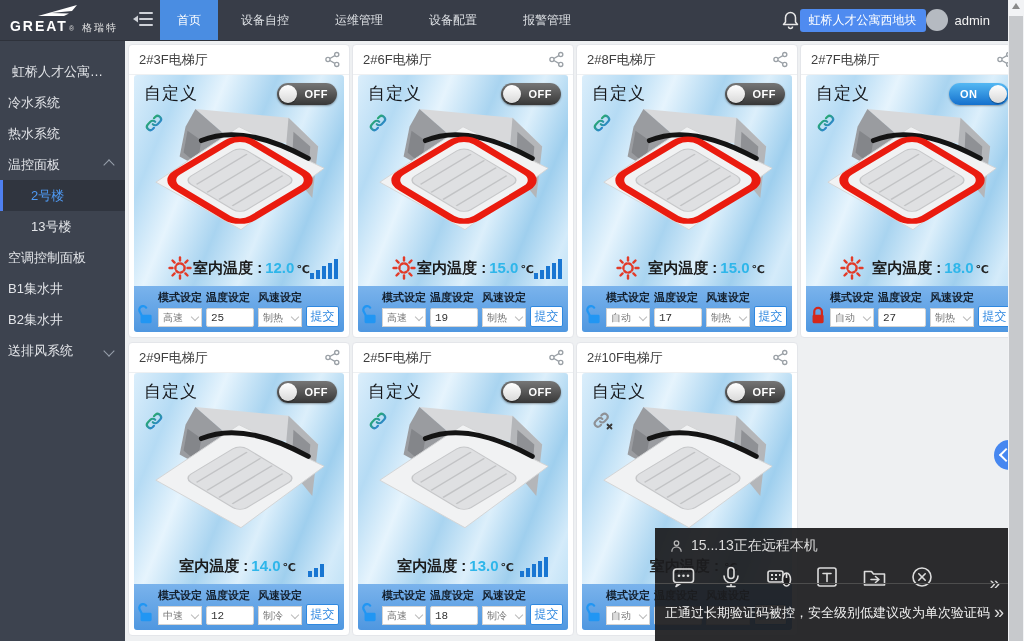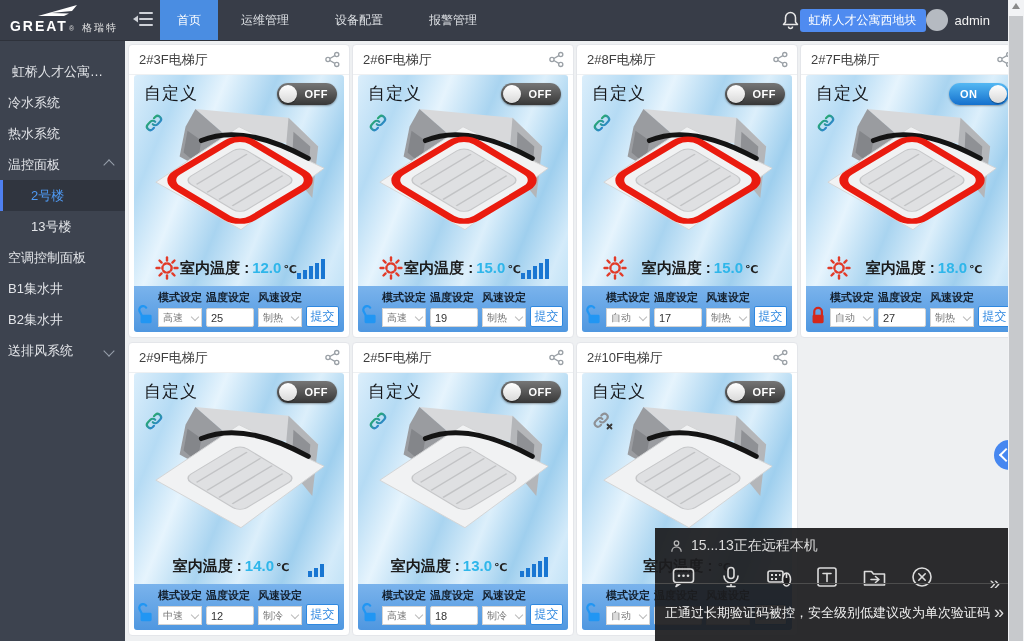--- a/index.html
+++ b/index.html
@@ -56,42 +56,42 @@
   .card.on .toggle .knob{left:auto;right:2px}
   .card.on .toggle .tlabel{right:auto;left:11px}
   
   .linkwrap{position:absolute;top:36px;left:8px;width:24px;height:24px}
   .link-broken-icon{display:none}
   .card.broken .link-broken-icon{display:block}
   
   .ac{position:absolute;top:26px;left:6px;width:198px}
   .card:not(.hot) .red-ring{display:none}
   
-  .temp-row{position:absolute;left:0;right:0;bottom:46px;height:36px;display:flex;align-items:center;padding:0 20px;box-sizing:border-box}
+  .temp-row{position:absolute;left:13px;right:0;bottom:46px;height:36px;display:flex;align-items:center;padding:0 20px;box-sizing:border-box}
   .sunwrap{width:26px;height:26px;flex-shrink:0}
   .card:not(.hot) .sunwrap{display:none}
   .temp-text{flex:1;text-align:center;font-size:15px;font-weight:600;color:#1b1b1b;white-space:nowrap}
   .temp-val{color:#2eb6ea;margin-left:3px}
   .temp-unit{font-size:11px;font-weight:600;color:#222;margin-left:2px}
   .bars{display:flex;align-items:flex-end;gap:2px;height:24px;margin-bottom:2px}
   .bar{display:inline-block;width:4px;background:#1976d2}
   
   .controls{position:absolute;left:0;right:0;bottom:0;height:46px;box-sizing:border-box;
             background:linear-gradient(180deg,#7ab3ec,#4f97e0);display:flex;align-items:flex-end;padding:0 5px 5px 4px}
   .lockwrap{width:17px;height:21px;margin:0 3px 1px 0;flex-shrink:0;cursor:pointer}
   .lock-closed-icon{display:none}
   .card.locked .lock-closed-icon{display:block}
   .ctl-group{display:flex;flex-direction:column;margin-right:4px}
   .ctl-label{font-size:11px;font-weight:bold;color:#14202e;margin-bottom:3px;white-space:nowrap}
   .sel{width:44px;height:19px;background:#fff;border:1px solid #d4d4d4;border-radius:0;display:flex;align-items:center;
        padding:0 3px 0 4px;box-sizing:border-box;cursor:pointer}
   .sel-txt{font-size:10px;color:#777;flex:1;white-space:nowrap;overflow:hidden}
   .caret{width:5px;height:5px;border-right:1.3px solid #bbb;border-bottom:1.3px solid #bbb;transform:rotate(45deg);margin-bottom:2px}
   input.num{width:48px;height:19px;border:1px solid #d4d4d4;border-radius:2px;font-size:11px;color:#333;
-            padding:0 0 0 4px;box-sizing:border-box;font-family:Liberation Sans, sans-serif;outline:none}
+            padding:0 0 0 4px;box-sizing:border-box;font-family:Liberation Mono, monospace;outline:none}
   .submit{width:34px;height:21px;background:#fff;border:1px solid #2f88e0;color:#2f88e0;border-radius:2px;
           font-size:12px;line-height:19px;text-align:center;cursor:pointer;box-sizing:border-box}
   
   #fab{position:absolute;left:994px;top:440px;width:30px;height:30px;border-radius:50%;background:#4687f0;z-index:30;cursor:pointer}
   #fab .fc{position:absolute;left:7px;top:10px;width:8px;height:8px;border-left:2.2px solid #fff;border-bottom:2.2px solid #fff;transform:rotate(45deg)}
   
   #overlay{position:absolute;left:655px;top:528px;width:353px;height:113px;background:rgba(28,28,30,.93);z-index:50;color:#e8e8e8}
   .ov-status{display:flex;align-items:center;gap:7px;padding:9px 14px 0;font-size:14px;color:#dcdcdc}
   .ov-icons{display:flex;gap:23px;padding:10px 16px 0;align-items:center}
   .ov-icons span{cursor:pointer;display:flex}
@@ -123,20 +123,21 @@
       <g stroke="#cfd2d8" stroke-width="2" stroke-linecap="round">
         <line x1="8" y1="5" x2="20" y2="5"></line>
           <line x1="8" y1="11" x2="20" y2="11"></line>
           <line x1="8" y1="17" x2="20" y2="17"></line>
       </g>
       <polygon points="1,11 6,7.5 6,14.5" fill="#cfd2d8"></polygon>
     </svg>
   </div>
   <nav id="nav-menu">
       <div class="nav-item active">首页</div>
+      <div class="nav-item">设备自控</div>
       <div class="nav-item">运维管理</div>
       <div class="nav-item">设备配置</div>
       <div class="nav-item">报警管理</div>
     </nav>
   <div class="nav-right">
     <span style="display:flex;cursor:pointer">
       <svg width="19" height="20" viewBox="0 0 19 20">
         <g stroke="#e8e8e8" stroke-width="1.5" fill="none" stroke-linejoin="round">
           <path d="M9.5,2.5 a5,5 0 0 1 5,5 v4.5 l2,2.5 H2.5 l2,-2.5 V7.5 a5,5 0 0 1 5,-5 z"></path>
           <path d="M7.5,16.5 a2,2 0 0 0 4,0"></path>

